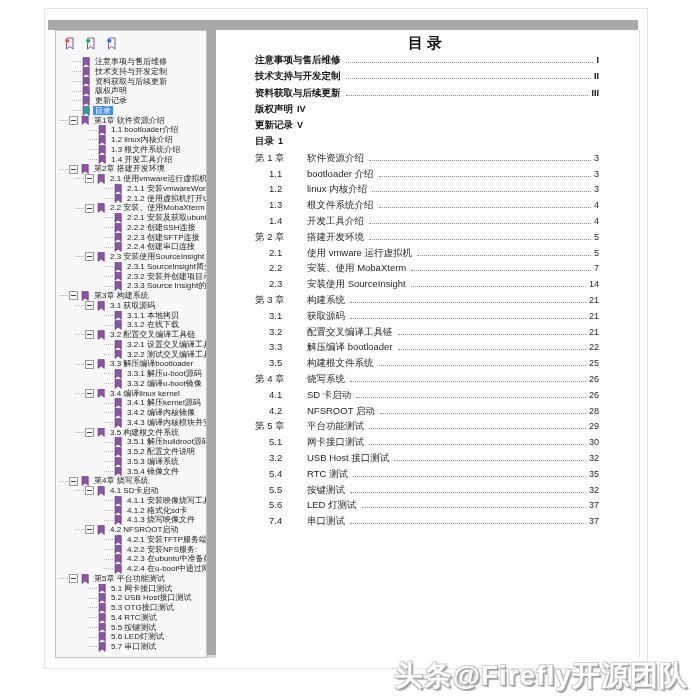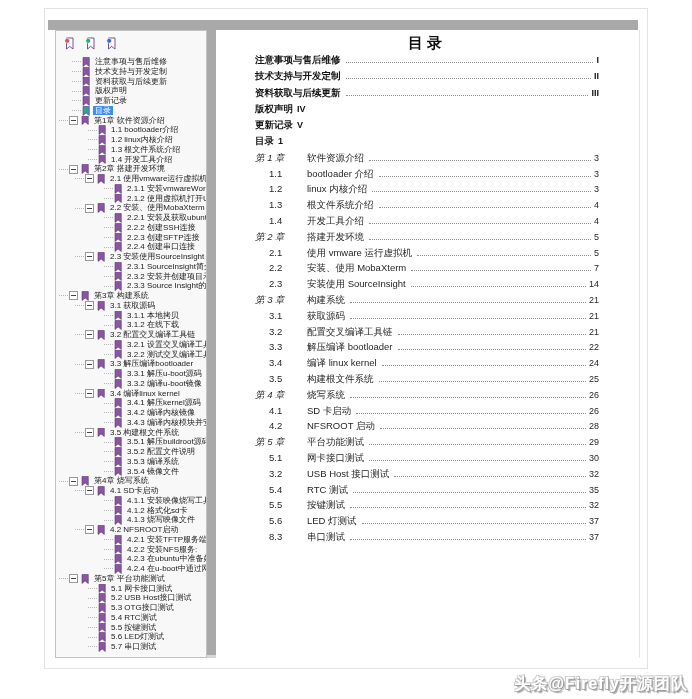--- a/index.html
+++ b/index.html
@@ -32,28 +32,28 @@
 
   
   .docarea{position:absolute;left:216px;top:30px;width:424px;height:628px;background:#fff;
     border-right:1px solid #e3e3e3;box-sizing:border-box;overflow:hidden;}
   .doc-content{padding:2px 40px 0 39px;}
   .toc-title{text-align:center;font-size:15px;font-weight:bold;letter-spacing:4px;
     color:#101010;height:22px;line-height:22px;}
   .front-row{display:flex;align-items:baseline;height:16.3px;font-size:9.5px;
     font-weight:bold;color:#141414;}
   .entry-row{display:flex;align-items:baseline;height:15.8px;font-size:9.5px;color:#262626;}
-  .e-num.ch{flex:none;width:52px;font-style:italic;}
+  .e-num.ch{flex:none;width:52px;}
   .e-num.sec{flex:none;margin-left:14px;width:38px;}
   .leader{flex:1;border-bottom:1px dotted #8d8d8d;margin:0 3px 2px 5px;height:0;}
   .page{flex:none;font-size:9px;}
   .page.nodot{margin-left:4px;}
 
   
-  .watermark{position:absolute;right:4px;bottom:4px;font-size:16px;font-weight:bold;
+  .watermark{position:absolute;right:4px;bottom:4px;font-size:28px;font-weight:bold;
     letter-spacing:1px;color:#fff;
     text-shadow:1px 1px 0 #9e9e9e,-1px -1px 0 #d6d6d6,1px -1px 0 #c2c2c2,
       -1px 1px 0 #c2c2c2,2px 2px 1px #aaa;}
 </style>
 </head>
 <body>
 
 <div class="frame"></div>
 <div class="topbar"></div>
 
@@ -687,26 +687,20 @@
           <span class="leader"></span>
           <span class="page">21</span>
         </div>
         <div class="entry-row">
           <span class="e-num sec">3.3</span>
           <span>解压编译 bootloader</span>
           <span class="leader"></span>
           <span class="page">22</span>
         </div>
         <div class="entry-row">
-          <span class="e-num sec">3.4</span>
-          <span>编译 linux kernel</span>
-          <span class="leader"></span>
-          <span class="page">24</span>
-        </div>
-        <div class="entry-row">
           <span class="e-num sec">3.5</span>
           <span>构建根文件系统</span>
           <span class="leader"></span>
           <span class="page">25</span>
         </div>
         <div class="entry-row">
           <span class="e-num ch">第 4 章</span>
           <span>烧写系统</span>
           <span class="leader"></span>
           <span class="page">26</span>
@@ -753,21 +747,21 @@
           <span class="leader"></span>
           <span class="page">32</span>
         </div>
         <div class="entry-row">
           <span class="e-num sec">5.6</span>
           <span>LED 灯测试</span>
           <span class="leader"></span>
           <span class="page">37</span>
         </div>
         <div class="entry-row">
-          <span class="e-num sec">8.3</span>
+          <span class="e-num sec">7.4</span>
           <span>串口测试</span>
           <span class="leader"></span>
           <span class="page">37</span>
         </div>
       </div>
   </div>
 </div>
 
 <div class="watermark">头条@Firefly开源团队</div>
 

